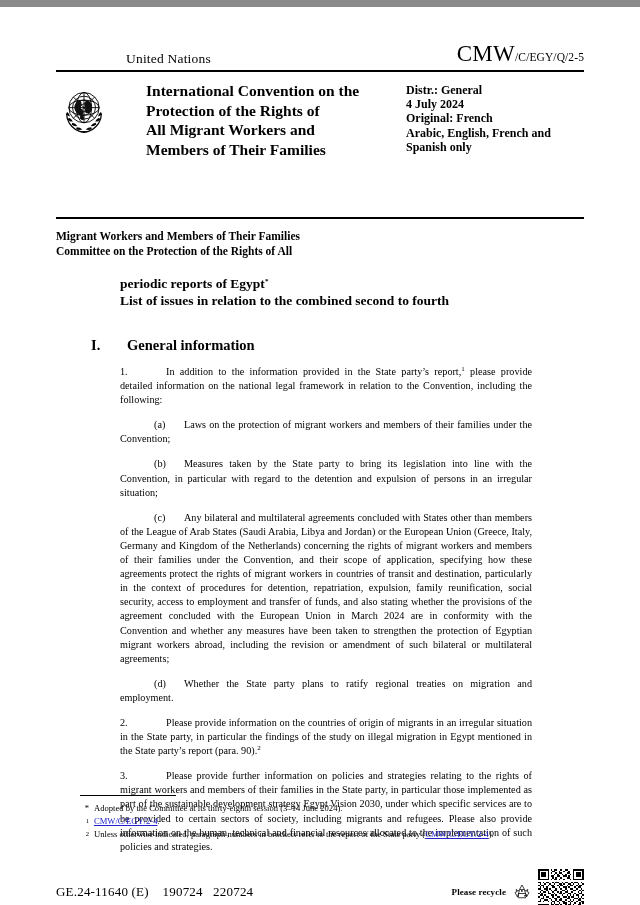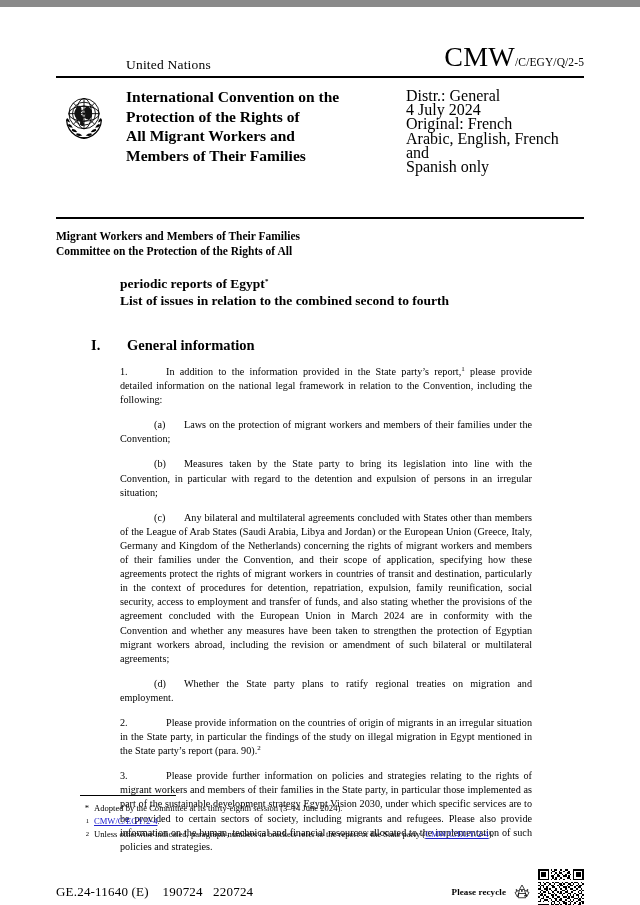--- a/index.html
+++ b/index.html
@@ -38,59 +38,61 @@
     letter-spacing: 0.2px;
     padding-left: 70px;
     color: #000;
   }
   .doc-symbol {
     color: #000;
     white-space: nowrap;
     text-align: right;
   }
   .doc-symbol .sym-main {
-    font-size: 28px;
+    font-size: 23px;
     letter-spacing: 0.3px;
   }
   .doc-symbol .sym-rest {
     font-size: 11.5px;
     letter-spacing: 0.1px;
   }
   .rule-thick {
     border-top: 2.2px solid #000;
     width: 100%;
   }
 
   .masthead-body {
     display: flex;
     margin-top: 9px;
+    gap: 20px;
   }
   .emblem-cell {
     width: 70px;
     flex: 0 0 70px;
     padding-top: 2px;
   }
   .title-cell {
     flex: 1 1 auto;
     padding-right: 14px;
   }
   .conv-title {
     font-family: "Liberation Serif", serif;
     font-weight: bold;
     font-size: 15.5px;
     line-height: 19.5px;
     color: #000;
   }
   .distr-cell {
     width: 178px;
     flex: 0 0 178px;
-    font-size: 16px;
+    font-size: 12px;
     line-height: 14.2px;
     color: #000;
     padding-top: 2px;
+    font-weight: bold;
   }
 
   
   .committee-rule-wrap {
     position: absolute;
     left: 56px;
     top: 210px;
     width: 528px;
   }
   .committee-name {

